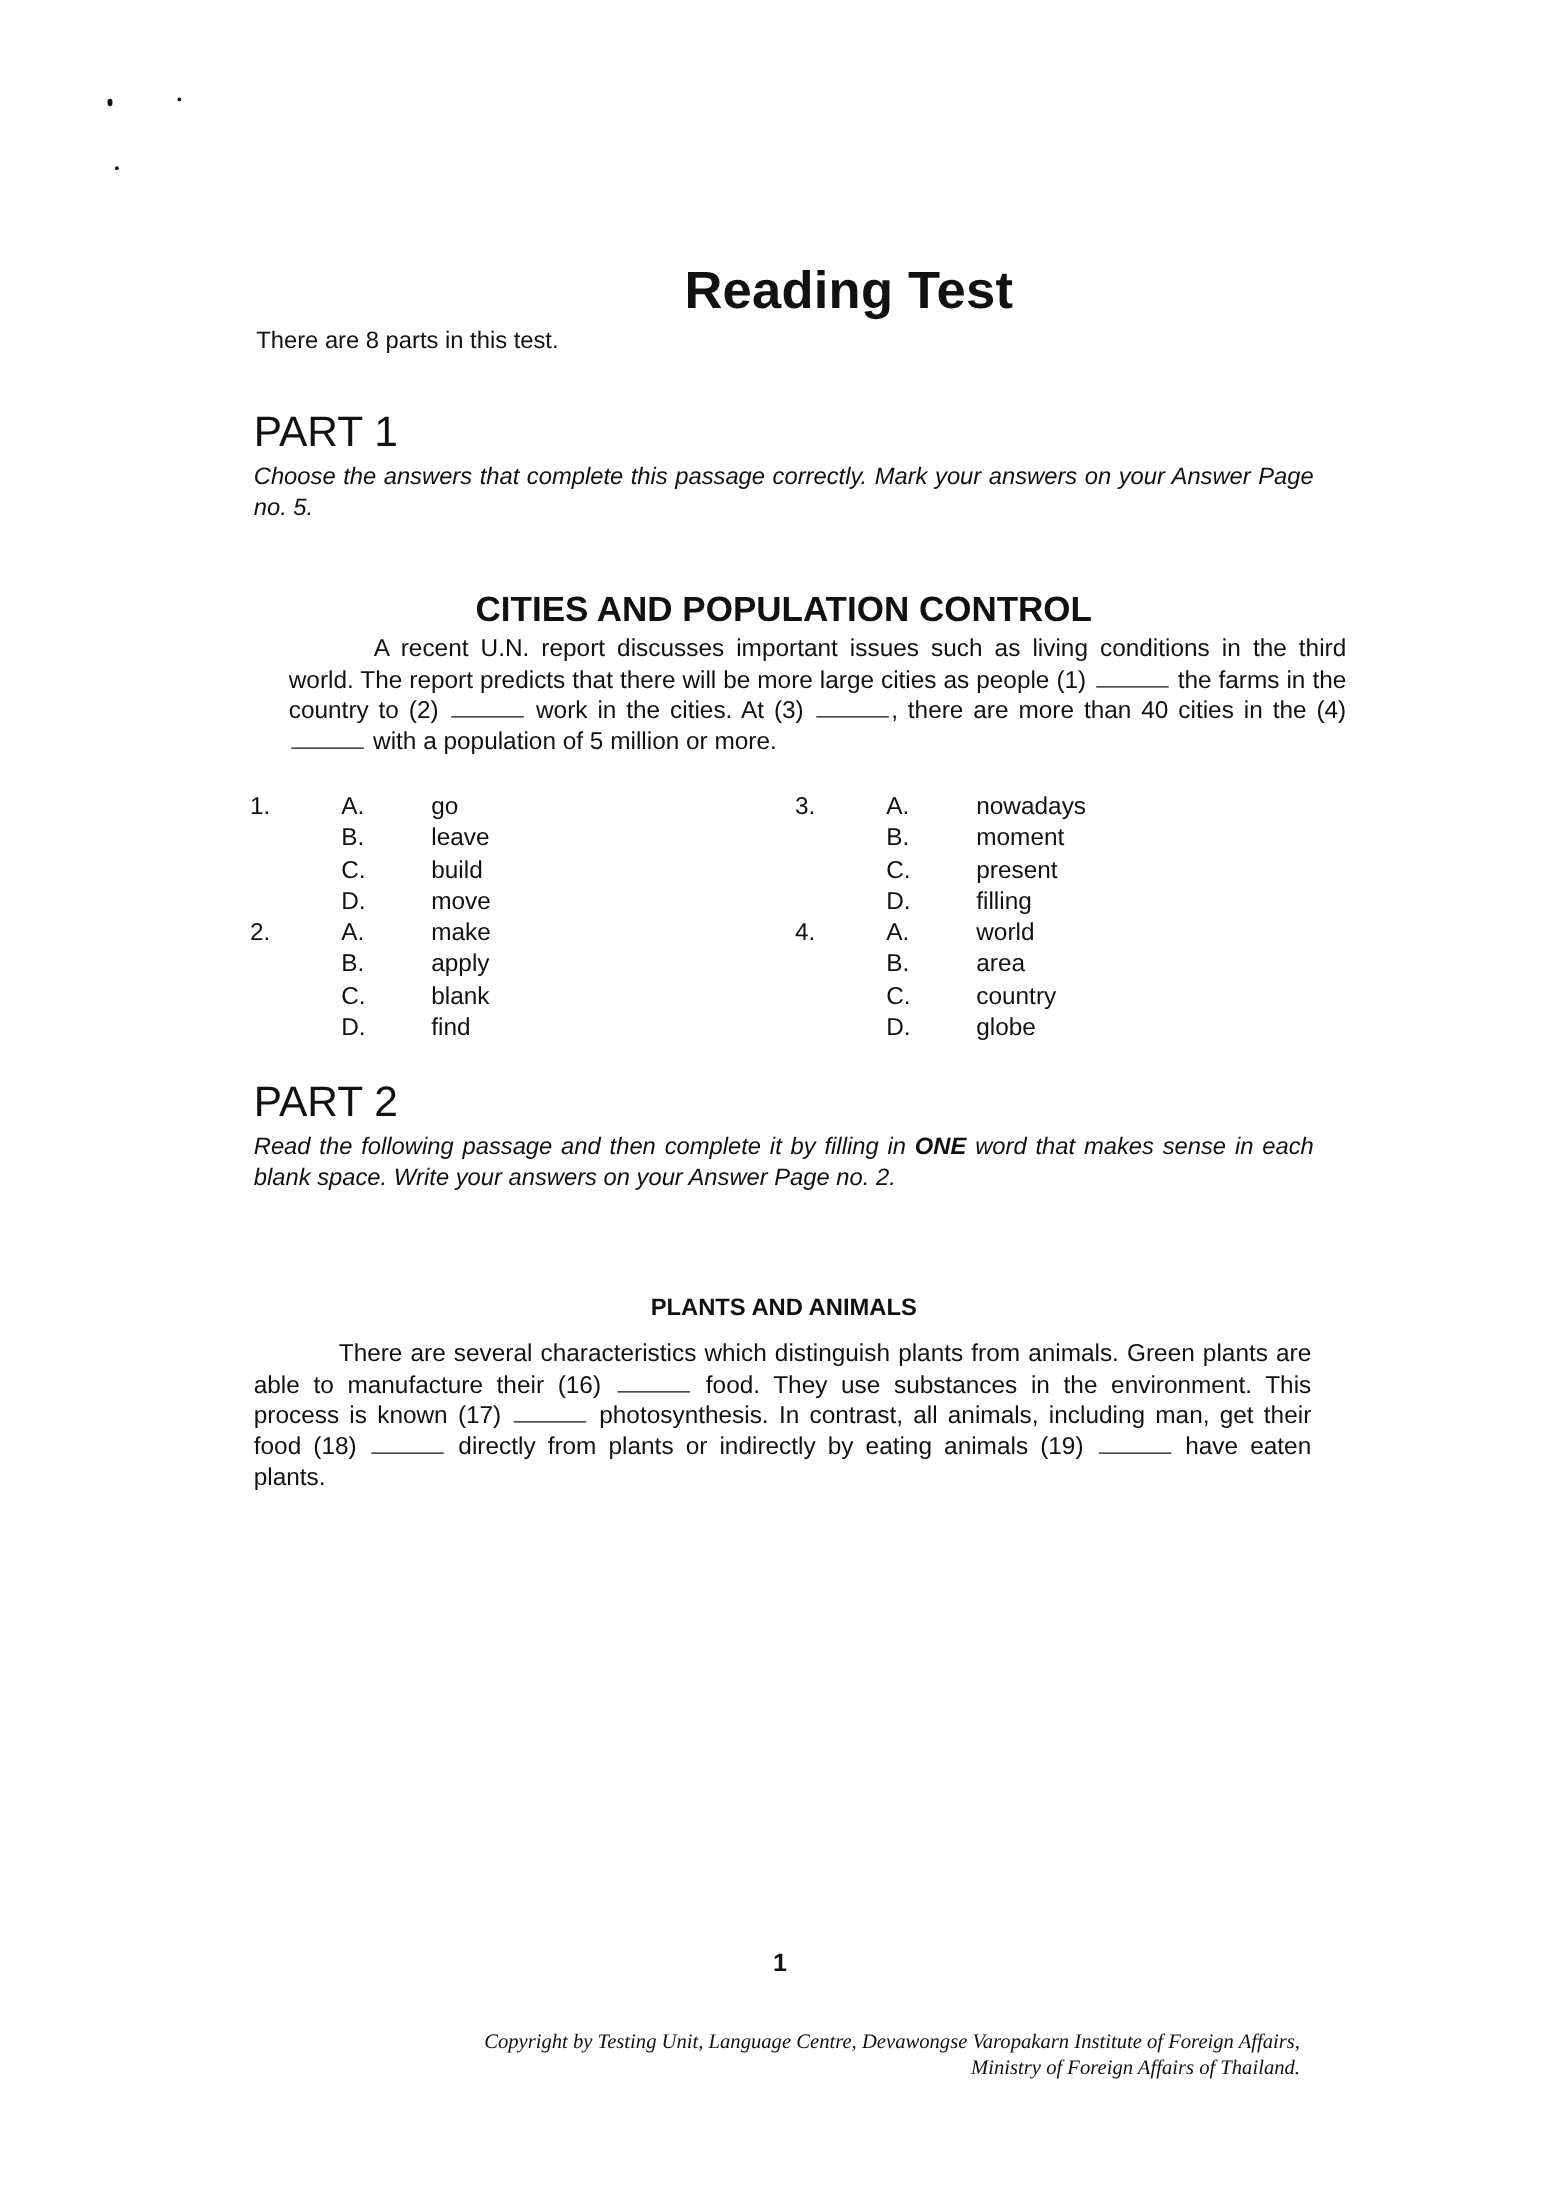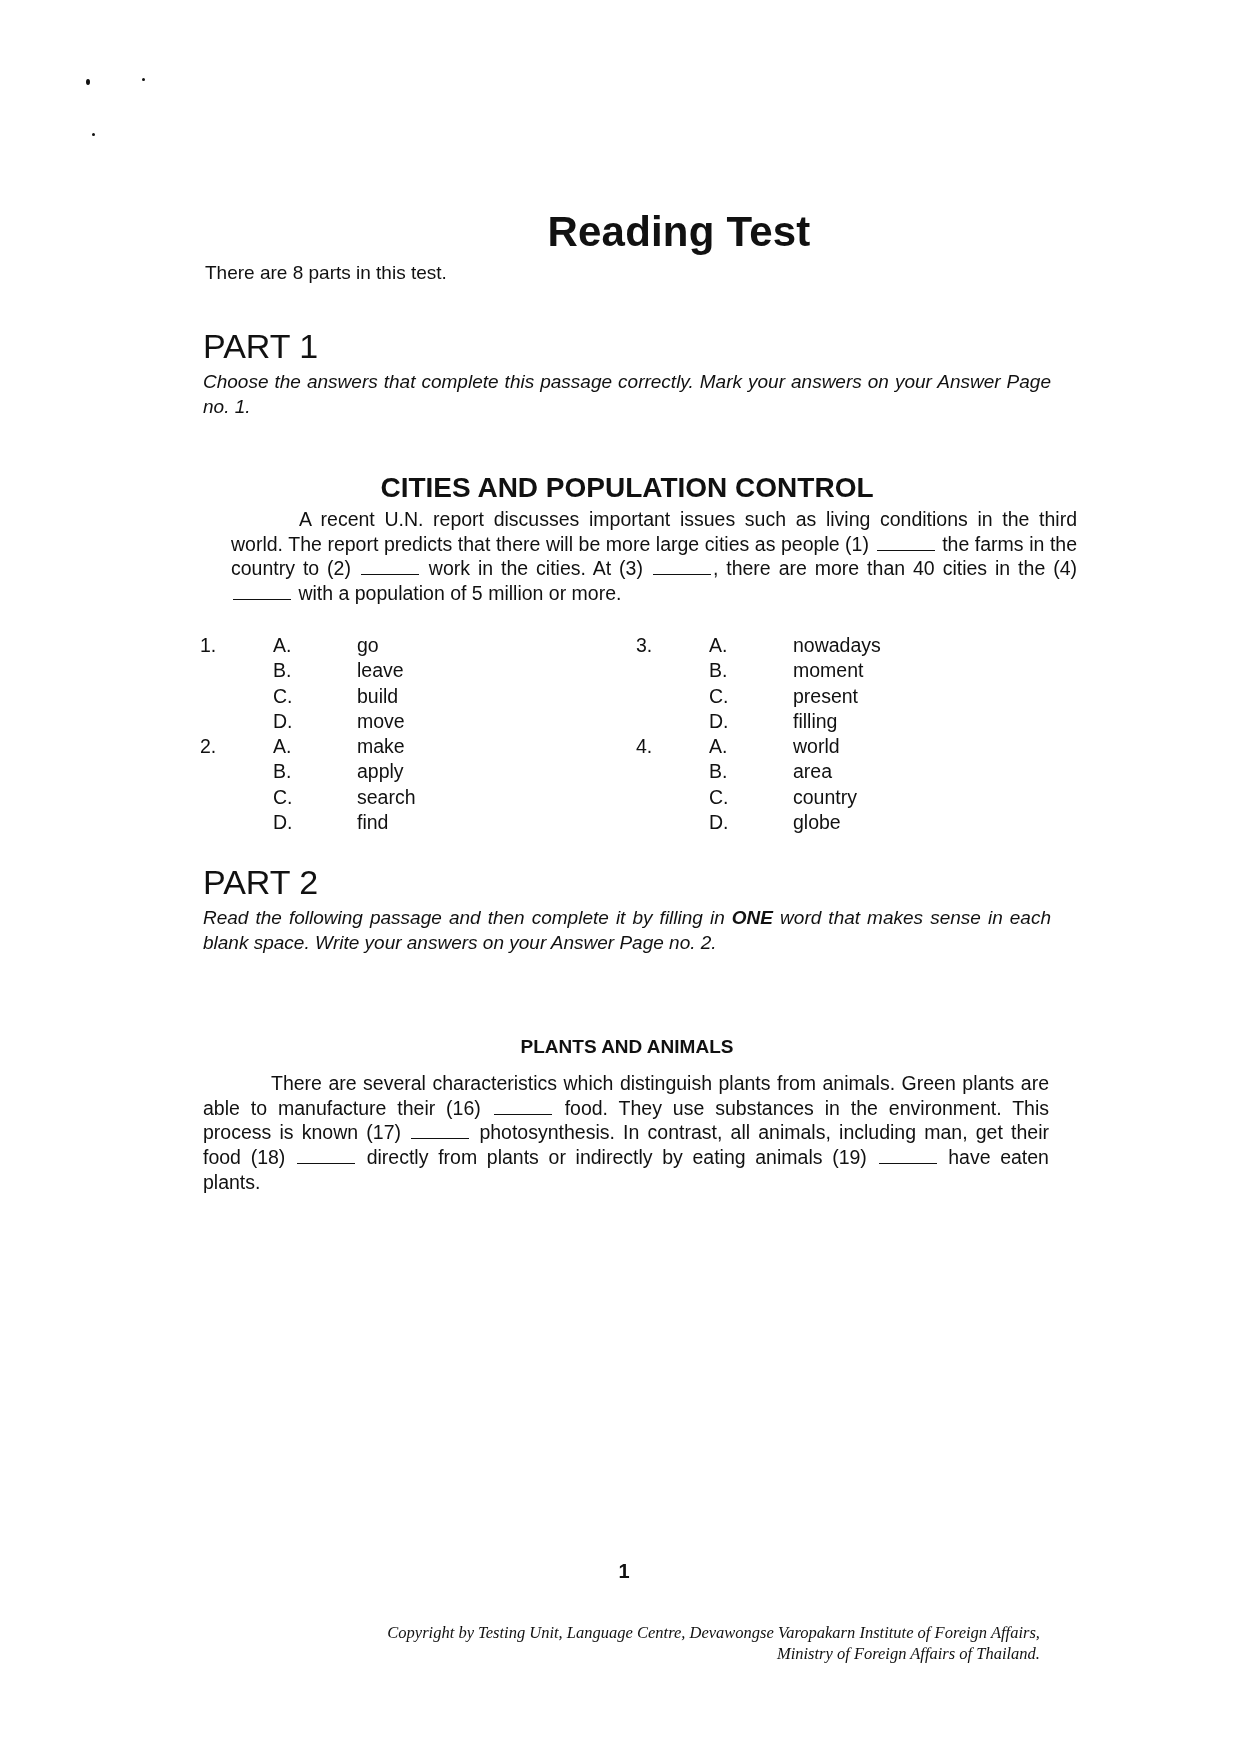--- a/index.html
+++ b/index.html
@@ -11,39 +11,39 @@
   .part-heading { position: absolute; left: 203px; font-size: 34px; font-weight: normal; }
   .instruction { position: absolute; left: 203px; width: 848px; font-size: 19px; font-style: italic; line-height: 24.5px; text-align: justify; }
   .passage-title { position: absolute; left: 203px; width: 848px; text-align: center; font-weight: bold; margin-top: 24px; }
   .passage { position: absolute; left: 203px; width: 846px; font-size: 19.5px; line-height: 24.7px; text-align: justify; }
   .passage p { margin: 0; text-indent: 68px; }
   .blank { display: inline-block; width: 58px; border-bottom: 1.6px solid #111; height: 16px; vertical-align: baseline; margin: 0 2px; }
   .q-col { position: absolute; font-size: 19.5px; }
   .q-row { position: relative; height: 25.3px; }
   .q-num { position: absolute; left: 0; }
   .q-letter { position: absolute; left: 73px; }
-  .q-text { position: absolute; left: 145px; margin-left: 12px; }
+  .q-text { position: absolute; left: 145px; }
   .page-number { position: absolute; left: 0; width: 1248px; top: 1560px; text-align: center; font-size: 20px; font-weight: bold; padding-left: 0; }
   .copyright { position: absolute; left: 200px; width: 840px; top: 1622px; text-align: right; font-family: "Liberation Serif", serif; font-style: italic; font-size: 16.5px; line-height: 21px; }
   .copyright div { white-space: nowrap; }
 </style>
 </head>
 <body>
 
 <div class="page">
 
   <div class="speck" style="left:86px;top:79px;width:4px;height:6px;"></div>
   <div class="speck" style="left:142px;top:78px;width:3px;height:3px;"></div>
   <div class="speck" style="left:92px;top:133px;width:3px;height:3px;"></div>
 
   <div class="title">Reading Test</div>
   <div class="intro">There are 8 parts in this test.</div>
 
   <div class="part-heading" style="top:327px;">PART 1</div>
-  <div class="instruction" style="top:370px;">Choose the answers that complete this passage correctly.  Mark your answers on your Answer Page no. 1.</div>
+  <div class="instruction" style="top:370px;">Choose the answers that complete this passage correctly.  Mark your answers on your Answer Page no. 5.</div>
   <div class="passage-title" style="top:448px;font-size:28px;">CITIES AND POPULATION CONTROL</div>
 
   <div class="passage" style="top:507px;margin-left:28px;">
     <p>
       <span>A recent U.N. report discusses important issues such as living conditions in the third world.  The report predicts that there will be more large cities as people (1)</span>
       <span class="blank"></span>
       <span>the farms in the country to (2)</span>
       <span class="blank"></span>
       <span>work in the cities.  At (3)</span>
       <span class="blank"></span><span>, there are more than 40 cities in the (4)</span>
@@ -74,21 +74,21 @@
         <span class="q-num">2.</span>
         <span class="q-letter">A.</span>
         <span class="q-text">make</span>
       </div>
     <div class="q-row">
         <span class="q-letter">B.</span>
         <span class="q-text">apply</span>
       </div>
     <div class="q-row">
         <span class="q-letter">C.</span>
-        <span class="q-text">search</span>
+        <span class="q-text">blank</span>
       </div>
     <div class="q-row">
         <span class="q-letter">D.</span>
         <span class="q-text">find</span>
       </div>
   </div>
 
   <div class="q-col" style="left:636px;top:634px;width:300px;">
     <div class="q-row">
         <span class="q-num">3.</span>

